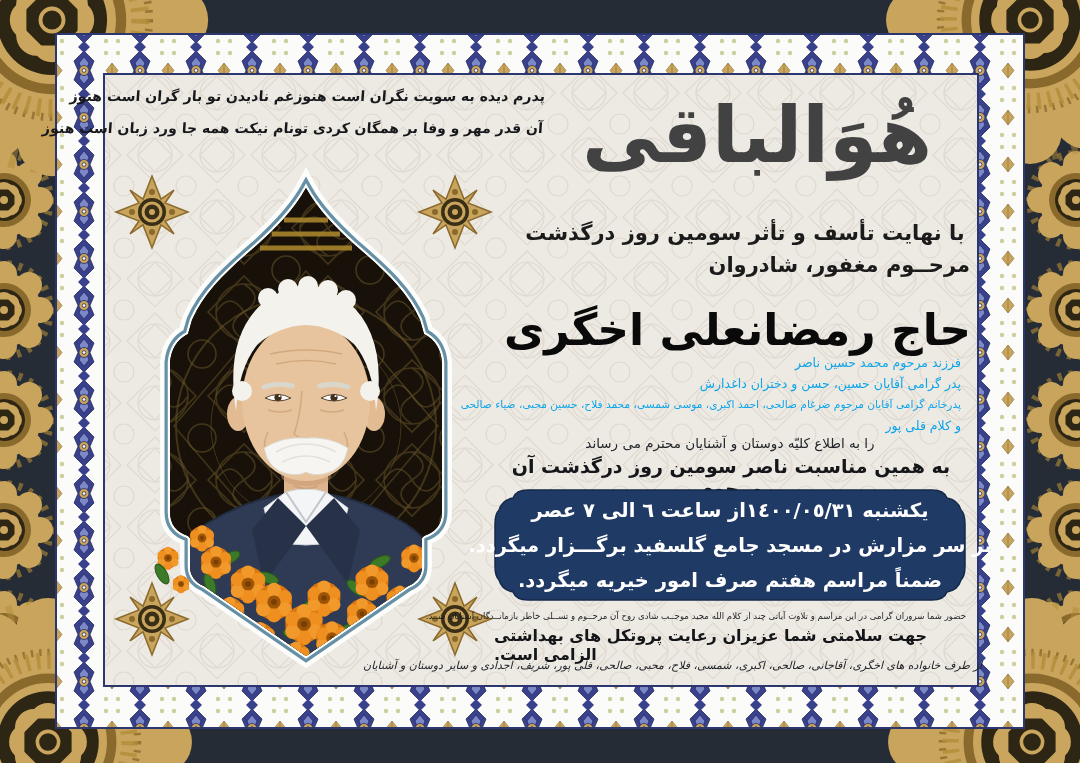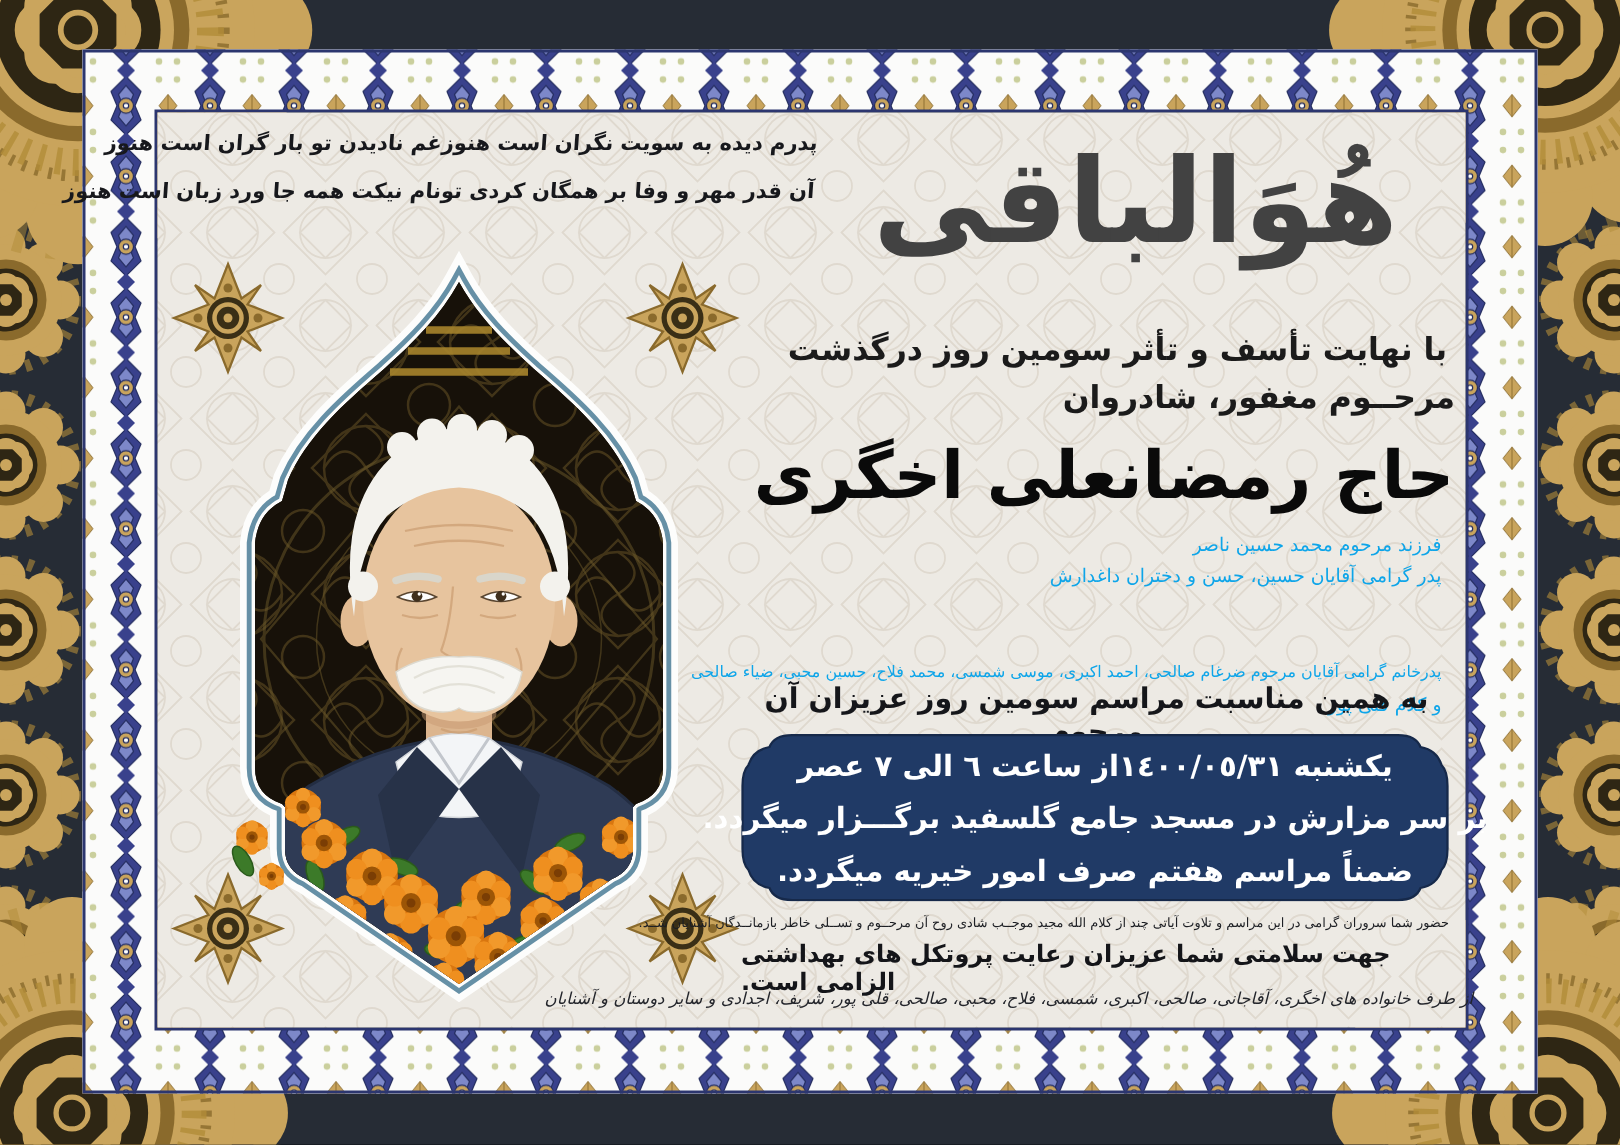--- a/index.html
+++ b/index.html
@@ -13,25 +13,25 @@
 
   .poem{left:112px;top:88px;width:432px;display:flex;flex-direction:column;gap:16px;
         font-size:14px;font-weight:600;transform:skewX(-4deg);color:#17181c;}
   .poem-row{display:flex;justify-content:space-between;white-space:nowrap;}
 
   .calligraphy{left:548px;top:52px;width:418px;height:165px;display:flex;align-items:center;
        justify-content:center;font-size:78px;font-weight:bold;color:var(--calligraphy-gray,#424242);}
 
   .intro1{left:520px;top:221px;width:450px;text-align:center;font-size:21px;font-weight:700;color:#1b1b1b;}
   .intro2{left:520px;top:253px;width:450px;text-align:right;font-size:21px;font-weight:700;color:#1b1b1b;}
-  .name{left:488px;top:288px;width:488px;margin:4px;text-align:center;
+  .name{left:488px;top:288px;width:488px;margin:16px;text-align:left;
         font-size:44px;font-weight:800;color:var(--text-black,#0a0a0a);letter-spacing:0;}
   .relations{left:495px;top:352px;width:466px;text-align:right;color:#0ea5e9;}
   .rel{font-size:12.5px;line-height:21px;white-space:nowrap;}
-  .rel-long{font-size:10.6px;margin-top:44px;}
+  .rel-long{font-size:10.6px;}
   .notice{left:500px;top:435px;width:460px;text-align:center;font-size:13.5px;color:#24262c;}
   .occasion{left:496px;top:455px;width:470px;text-align:center;font-size:19px;font-weight:700;color:#15161a;}
 
   .banner{left:494px;top:489px;width:472px;height:112px;z-index:2;position:absolute;}
   .banner-shape{position:absolute;inset:0;width:100%;height:100%;}
   .banner-shape path{fill:var(--banner-navy,#203a66);}
   .banner-lines{position:absolute;inset:0;display:flex;flex-direction:column;justify-content:center;
       align-items:center;gap:2px;padding:6px 18px;}
   .banner-line{color:#fff;font-size:19.5px;font-weight:700;line-height:33px;white-space:nowrap;}
 
@@ -342,21 +342,22 @@
 
   <h1 class="txt name">حاج رمضانعلی اخگری</h1>
 
   <div class="txt relations">
     <div class="rel">فرزند مرحوم محمد حسین ناصر</div>
     <div class="rel">پدر گرامی آقایان حسین، حسن و دختران داغدارش</div>
     <div class="rel rel-long">پدرخانم گرامی آقایان مرحوم ضرغام صالحی، احمد اکبری، موسی شمسی، محمد فلاح، حسین محبی، ضیاء صالحی</div>
     <div class="rel">و کلام قلی پور</div>
   </div>
 
-  <div class="txt occasion">به همین مناسبت مراسم سومین روز عزیزان آن مرحوم</div>
+  <div class="txt notice">را به اطلاع کلیّه دوستان و آشنایان محترم می رساند</div>
+  <div class="txt occasion">به همین مناسبت ناصر سومین روز درگذشت آن مرحوم</div>
 
   <div class="banner">
     <svg class="banner-shape" viewBox="0 0 472 112" preserveAspectRatio="none" aria-hidden="true">
       <path d="M34,1 H438 Q450,1 453,9 Q464,11 467,21 Q471,25 471,35 V77 Q471,87 467,91 Q464,101 453,103 Q450,111 438,111 H34 Q22,111 19,103 Q8,101 5,91 Q1,87 1,77 V35 Q1,25 5,21 Q8,11 19,9 Q22,1 34,1 Z" stroke="#16294a" stroke-width="1.5"></path>
     </svg>
     <div class="banner-lines">
       <div class="banner-line">یکشنبه ۱٤۰۰/۰٥/۳۱از ساعت ٦ الی ۷ عصر</div>
       <div class="banner-line">بر سر مزارش در مسجد جامع گلسفید برگـــزار میگردد.</div>
       <div class="banner-line">ضمناً مراسم هفتم صرف امور خیریه میگردد.</div>
     </div>

